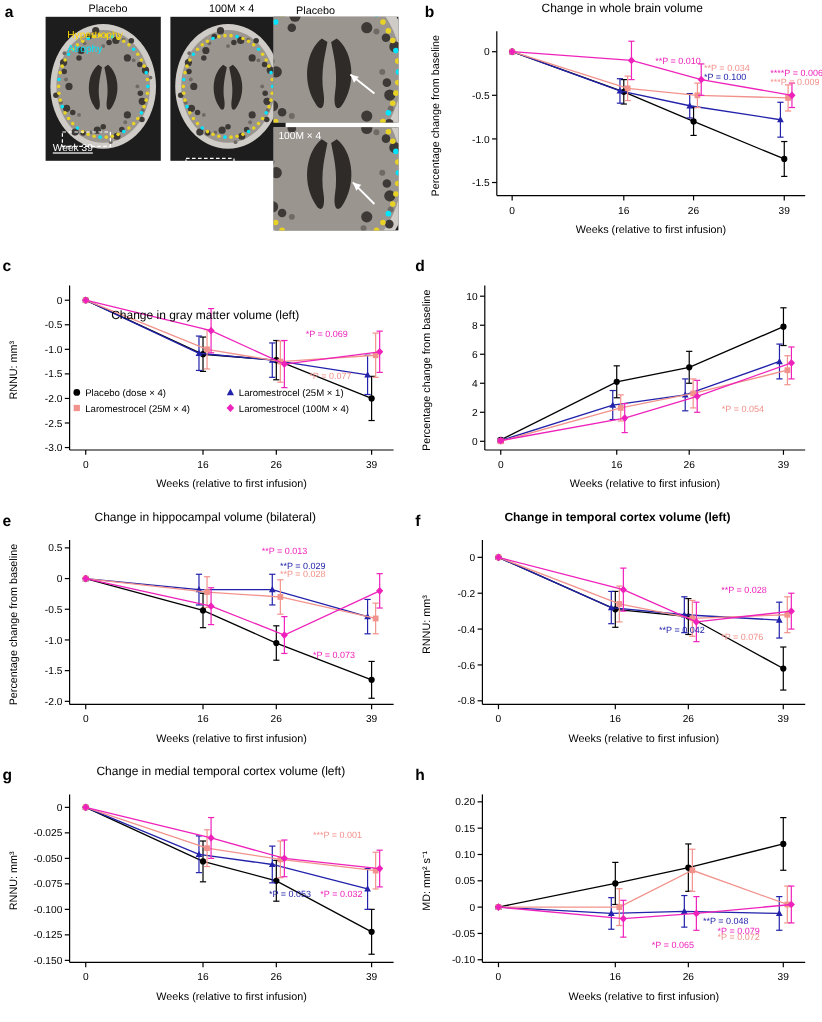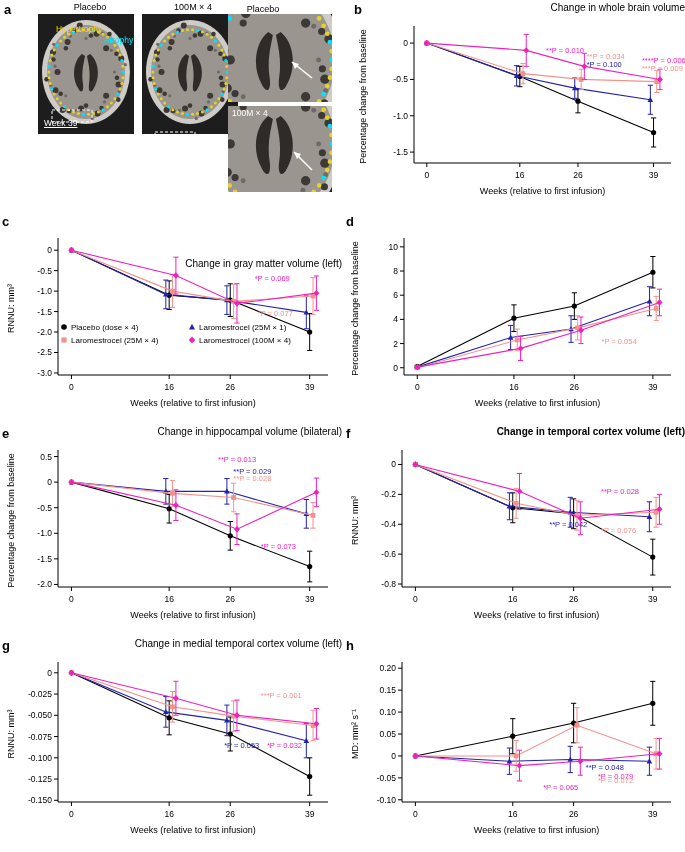--- a/index.html
+++ b/index.html
@@ -14,21 +14,21 @@
 
   .panel-letter {
     position: absolute;
     font-weight: bold;
     font-size: 13px;
     font-family: "Liberation Sans", sans-serif;
   }
   .panel-title {
     position: absolute;
     font-size: 10px;
-    text-align: right;
+    text-align: center;
     width: 100%;
     left: 0;
   }
   .chart-box { position: absolute; }
   svg { display: block; overflow: visible; }
   .axis-line { stroke: #000; stroke-width: 1; fill: none; }
   .tick { stroke: #000; stroke-width: 1; }
   .tick-label { font-size: 8.5px; fill: #000; font-family: "Liberation Sans", sans-serif; }
   .axis-title { font-size: 9px; fill: #000; font-family: "Liberation Sans", sans-serif; }
   .pval { font-size: 7.5px; font-family: "Liberation Sans", sans-serif; }
@@ -46,21 +46,21 @@
     font-size: 9px;
     color: #000;
     text-align: center;
   }
   .mri-cap {
     position: absolute;
     font-size: 8.5px;
     color: #fff;
   }
   .legend-hyper { color: #ffd700; font-size: 8.5px; position: absolute; }
-  .legend-atro { color: #00e5ff; font-size: 8.5px; position: absolute; margin-left: 48px; }
+  .legend-atro { color: #00e5ff; font-size: 8.5px; position: absolute; }
 </style>
 </head>
 <body>
 
 <div id="page">
     <div class="imgpanel" style="left: 0px; top: 0px; width: 340px; height: 200px;">
       <div class="panel-letter" style="left: 4px; top: 2px;">a</div>
       <div class="mri-label" style="left: 45px; top: 2px; width: 90px;">Placebo</div>
       <div class="mri-label" style="left: 148px; top: 2px; width: 90px;">100M × 4</div>
       <div class="mri-label" style="left: 228px; top: 4px; width: 70px;">Placebo</div>

